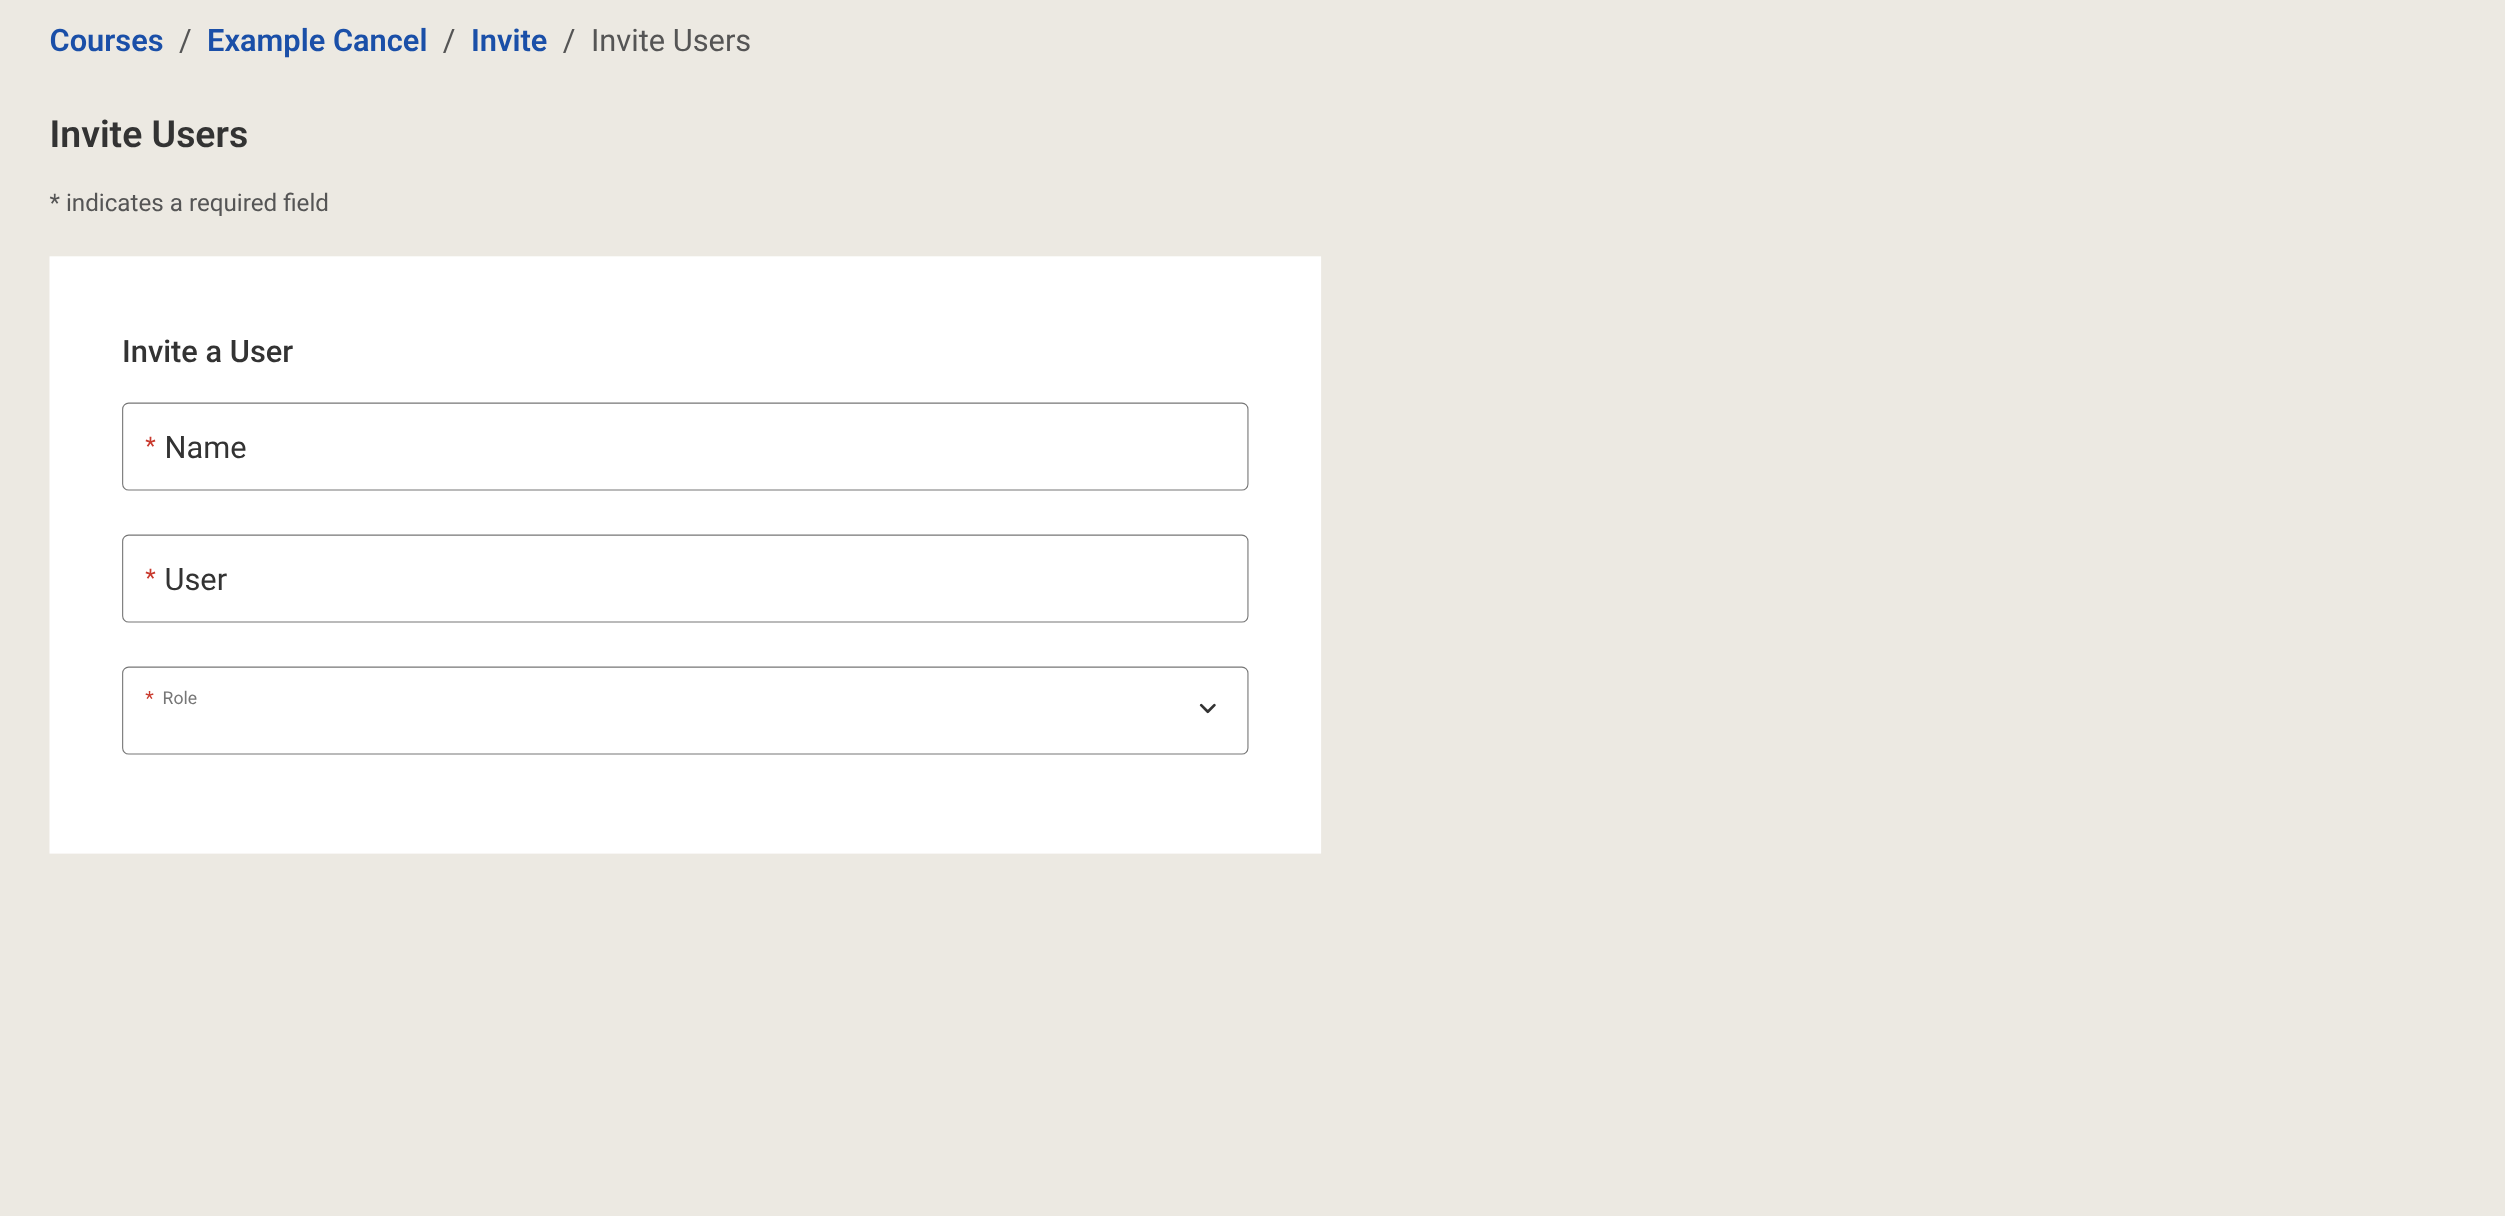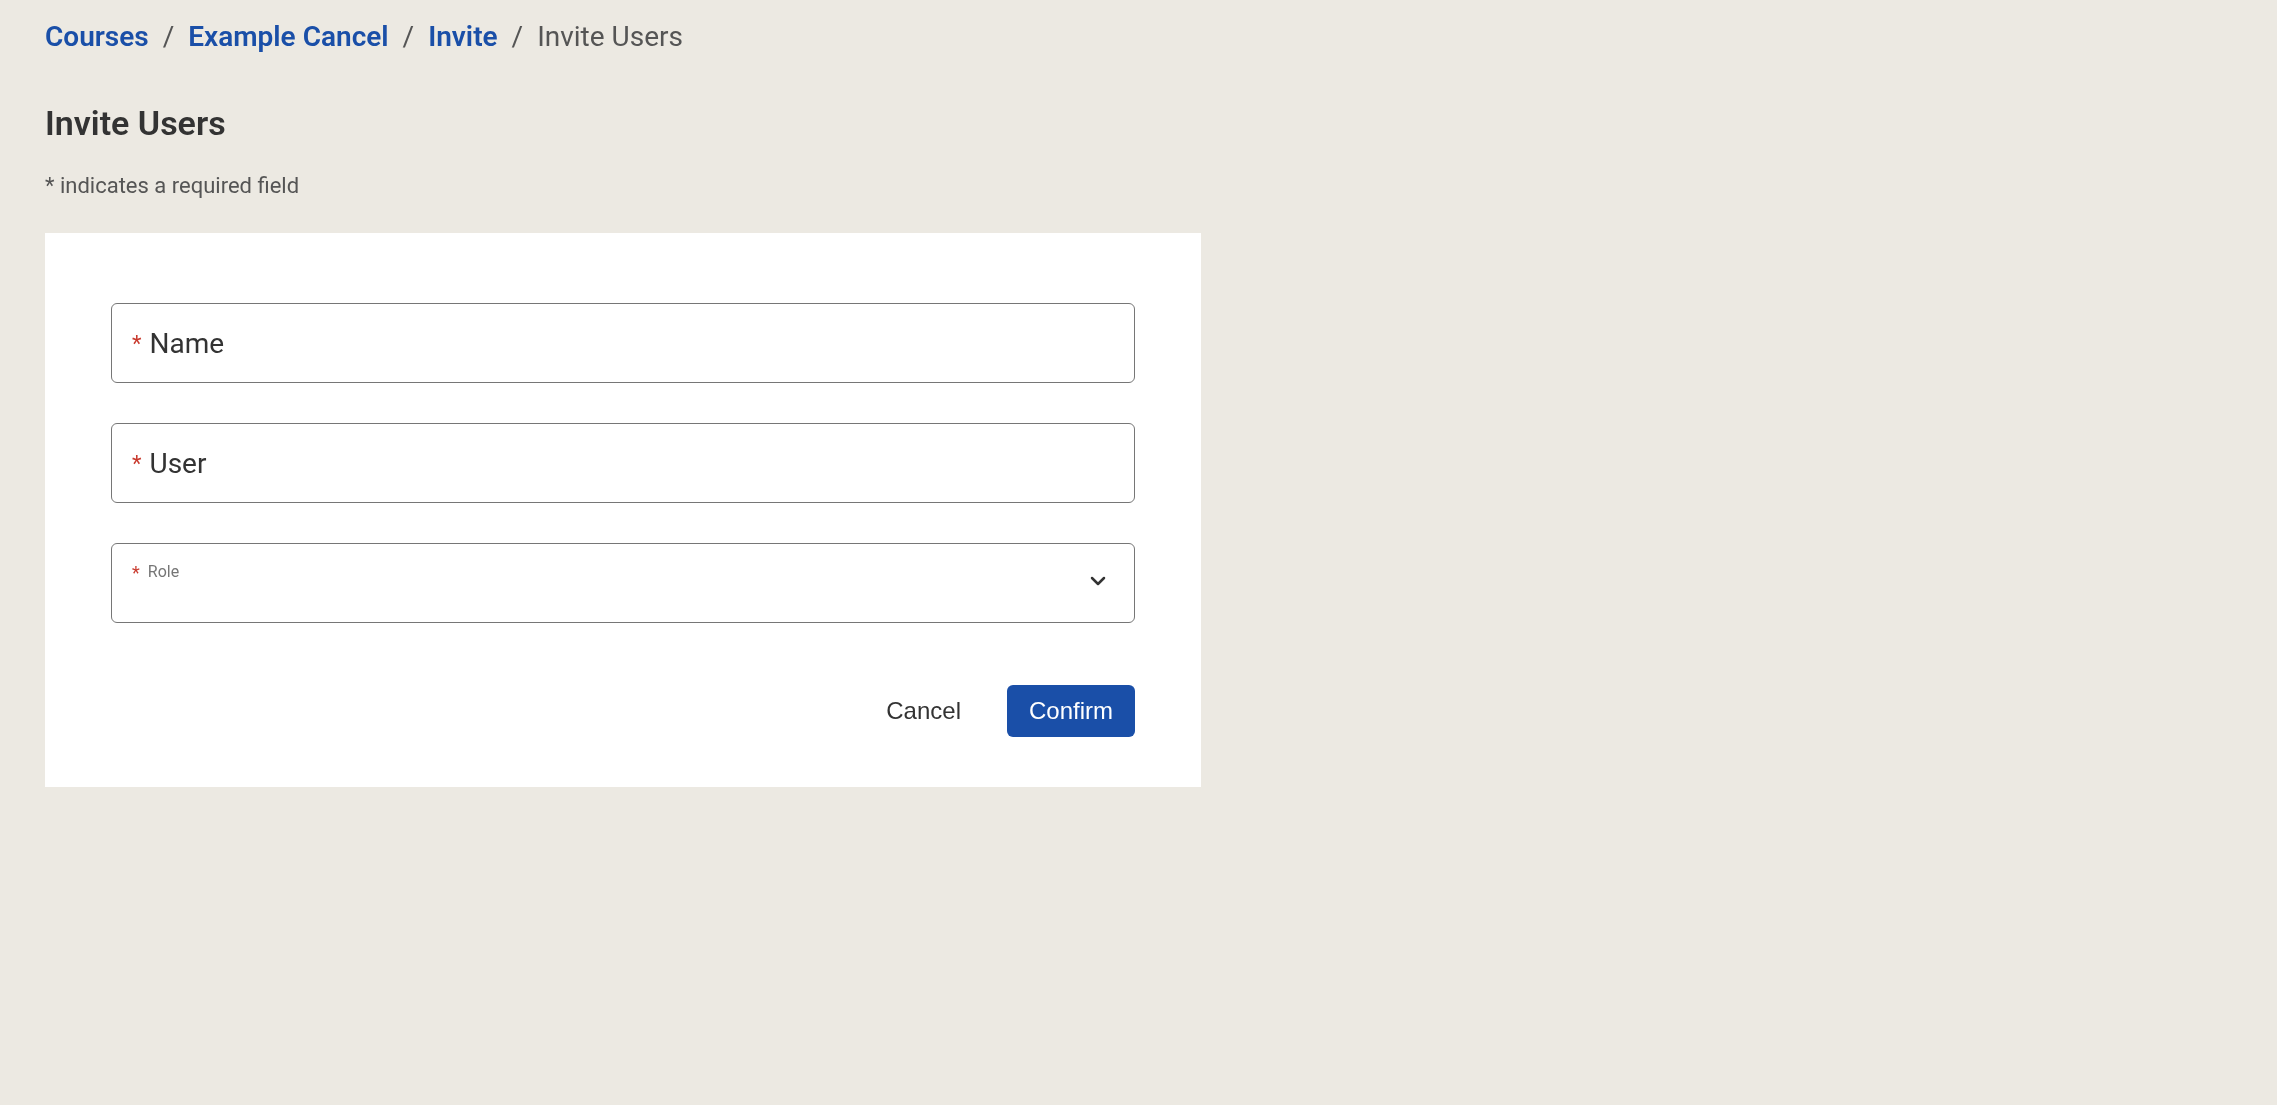--- a/index.html
+++ b/index.html
@@ -140,20 +140,21 @@
   <a href="#">Invite</a>
   <span class="separator">/</span>
   <span class="current">Invite Users</span>
 </nav>
 
 <h1 class="page-title">Invite Users</h1>
 
 <p class="required-note">* indicates a required field</p>
 
 <div class="card">
+  <h2 class="card-title">Invite a User</h2>
 
   <div class="field">
     <span class="asterisk">*</span>
     <span class="label">Name</span>
     <input type="text" value="" style="">
   </div>
 
   <div class="field">
     <span class="asterisk">*</span>
     <span class="label">User</span>
@@ -163,17 +164,13 @@
   <div class="field select">
     <span class="asterisk">*</span>
     <span class="label">Role</span>
     <span class="chevron">
       <svg width="24" height="24" viewBox="0 0 24 24" fill="none" stroke="#333" stroke-width="2.5" stroke-linecap="round" stroke-linejoin="round">
         <polyline points="6 9 12 15 18 9"></polyline>
       </svg>
     </span>
   </div>
 
-  <div class="actions">
-    <button class="btn-cancel">Cancel</button>
-    <button class="btn-confirm">Confirm</button>
-  </div>
 </div>
 
 </body></html>

